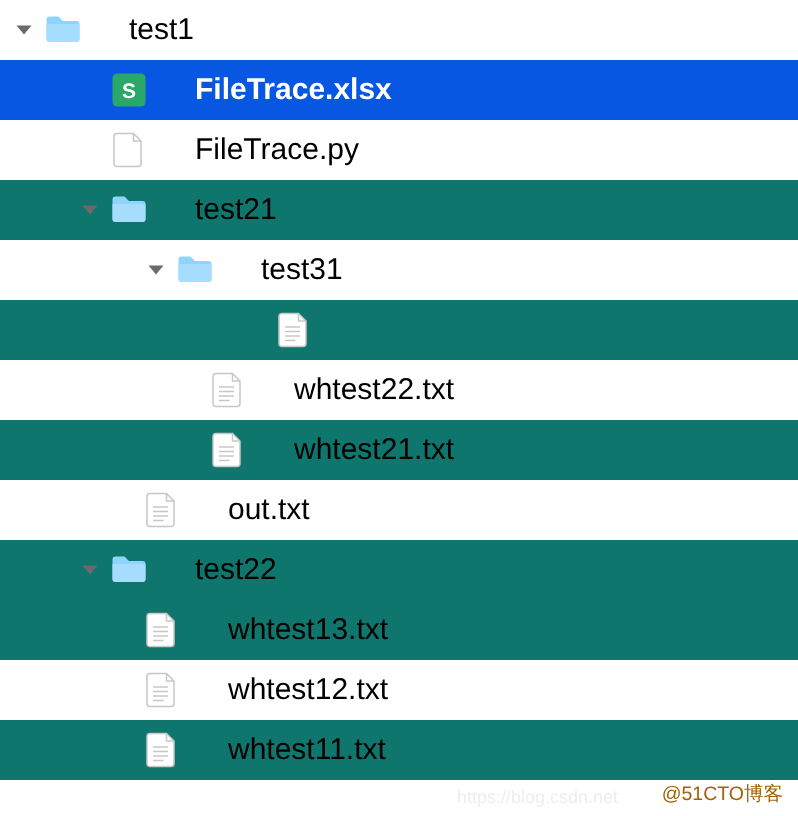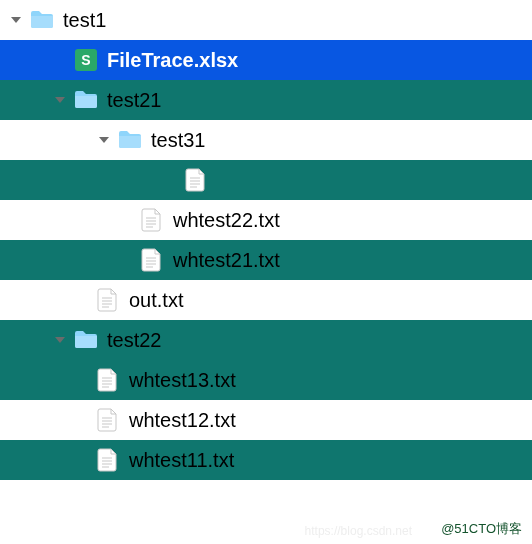--- a/index.html
+++ b/index.html
@@ -34,28 +34,28 @@
   .disclosure.placeholder { visibility: hidden; }
   .icon {
     width: 26px;
     height: 26px;
     display: inline-flex;
     align-items: center;
     justify-content: center;
     margin-right: 8px;
     flex-shrink: 0;
   }
-  .label { white-space: nowrap; }
+  .label { white-space: nowrap; margin-left: 23px; }
   .label.bold { font-weight: 600; }
   .watermark {
     position: absolute;
     right: 10px;
     bottom: 6px;
     font-size: 13px;
-    color: #14532d;
+    color: #a16207;
     pointer-events: none;
   }
   .watermark-left {
     position: absolute;
     right: 120px;
     bottom: 6px;
     font-size: 12px;
     color: #eeeeee;
     pointer-events: none;
   }
@@ -85,20 +85,34 @@
           <use href="#svg-chevron-down"></use>
         </svg>
       </span>
       <span class="icon">
         <svg width="26" height="26" viewBox="0 0 26 26">
           <use href="#svg-xlsx"></use>
         </svg>
       </span>
       <span class="label bold">FileTrace.xlsx</span>
     </div>
+    <div class="tree-row">
+      <span class="indent" style="width: 44px;"></span>
+      <span class="disclosure placeholder">
+        <svg width="14" height="14" viewBox="0 0 14 14" style="color:#6b6b6b">
+          <use href="#svg-chevron-down"></use>
+        </svg>
+      </span>
+      <span class="icon">
+        <svg width="26" height="26" viewBox="0 0 26 26">
+          <use href="#svg-blank"></use>
+        </svg>
+      </span>
+      <span class="label">FileTrace.py</span>
+    </div>
     <div class="tree-row alt">
       <span class="indent" style="width: 44px;"></span>
       <span class="disclosure">
         <svg width="14" height="14" viewBox="0 0 14 14" style="color:#6b6b6b">
           <use href="#svg-chevron-down"></use>
         </svg>
       </span>
       <span class="icon">
         <svg width="26" height="26" viewBox="0 0 26 26">
           <use href="#svg-folder"></use>

